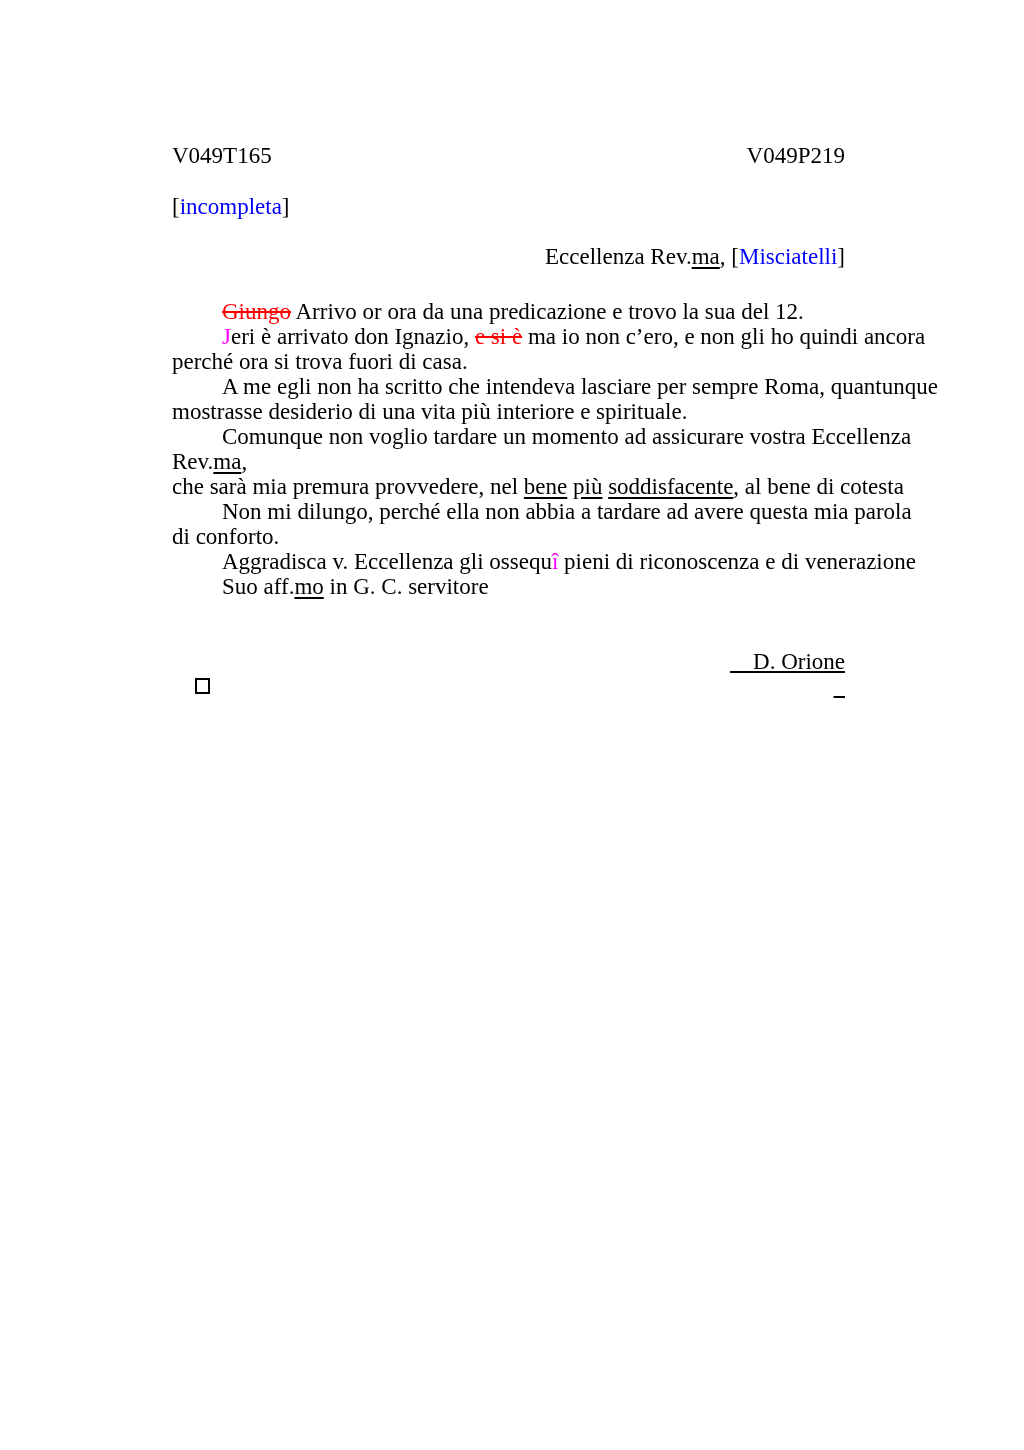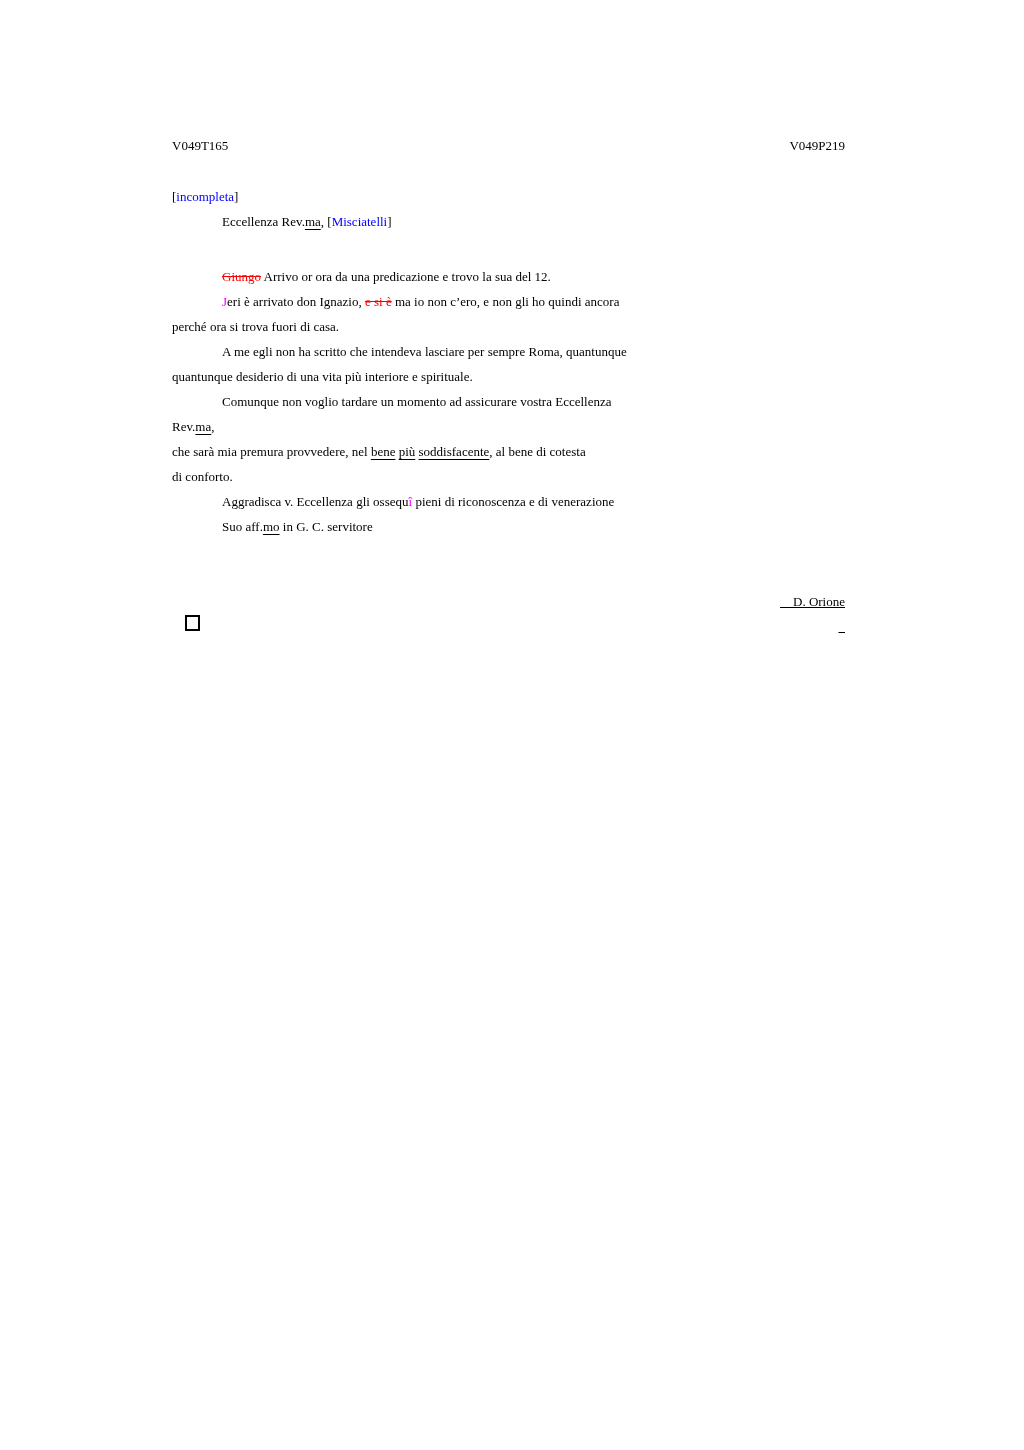--- a/index.html
+++ b/index.html
@@ -11,23 +11,23 @@
     width: 1024px;
     height: 1450px;
     position: relative;
     font-family: "Liberation Serif", "DejaVu Serif", serif;
     color: var(--ink, #000000);
     overflow: hidden;
   }
   .page {
     position: absolute;
     left: 172px;
-    top: 133px;
+    top: 143px;
     width: 673px;
-    font-size: 13px;
+    font-size: 23px;
   }
   .header-row {
     display: flex;
     justify-content: space-between;
     line-height: 25px;
     height: 25px;
     white-space: pre;
   }
   .line {
     line-height: 25px;
@@ -61,29 +61,30 @@
 <body style="background: rgb(255, 255, 255);">
 
 <div class="page">
   <div class="header-row">
     <span class="seg plain">V049T165</span>
     <span class="seg plain">V049P219</span>
   </div>
 
   <div>
       <div class="line" style="margin-top: 26px;"><span class="seg plain">[</span><span class="seg blue">incompleta</span><span class="seg plain">]</span></div>
-      <div class="line indent" style=""><span class="seg plain">Eccellenza Rev.</span><span class="seg underline">ma</span><span class="seg plain">, [</span><span class="seg blue">Misciatelli</span><span class="seg plain">]</span></div>
+      <div class="line indent" style="margin-top: 25px; text-align: right;"><span class="seg plain">Eccellenza Rev.</span><span class="seg underline">ma</span><span class="seg plain">, [</span><span class="seg blue">Misciatelli</span><span class="seg plain">]</span></div>
       <div class="line indent" style="margin-top: 30px;"><span class="seg red-strike">Giungo</span><span class="seg plain"> Arrivo or ora da una predicazione e trovo la sua del 12.</span></div>
       <div class="line indent"><span class="seg magenta">J</span><span class="seg plain">eri è arrivato don Ignazio, </span><span class="seg red-strike">e si è</span><span class="seg plain"> ma io non c’ero, e non gli ho quindi ancora</span></div>
       <div class="line"><span class="seg plain">perché ora si trova fuori di casa.</span></div>
       <div class="line indent"><span class="seg plain">A me egli non ha scritto che intendeva lasciare per sempre Roma, quantunque</span></div>
-      <div class="line"><span class="seg plain">quantunque desiderio di una vita più interiore e spirituale.</span></div>
+      <div class="line"><span class="seg plain">mostrasse desiderio di una vita più interiore e spirituale.</span></div>
       <div class="line indent"><span class="seg plain">Comunque non voglio tardare un momento ad assicurare vostra Eccellenza</span></div>
       <div class="line"><span class="seg plain">Rev.</span><span class="seg underline">ma</span><span class="seg plain">,</span></div>
       <div class="line"><span class="seg plain">che sarà mia premura provvedere, nel </span><span class="seg underline">bene</span><span class="seg plain"> </span><span class="seg underline">più</span><span class="seg plain"> </span><span class="seg underline">soddisfacente</span><span class="seg plain">, al bene di cotesta</span></div>
+      <div class="line indent"><span class="seg plain">Non mi dilungo, perché ella non abbia a tardare ad avere questa mia parola</span></div>
       <div class="line"><span class="seg plain">di conforto.</span></div>
       <div class="line indent"><span class="seg plain">Aggradisca v. Eccellenza gli ossequ</span><span class="seg magenta">î</span><span class="seg plain"> pieni di riconoscenza e di venerazione</span></div>
       <div class="line indent"><span class="seg plain">Suo aff.</span><span class="seg underline">mo</span><span class="seg plain"> in G. C. servitore</span></div>
     </div>
 
   <div class="line align-right" style="margin-top: 25px;">
     <span class="seg plain">D. Orione</span>
   </div>
 
   <div class="line">

